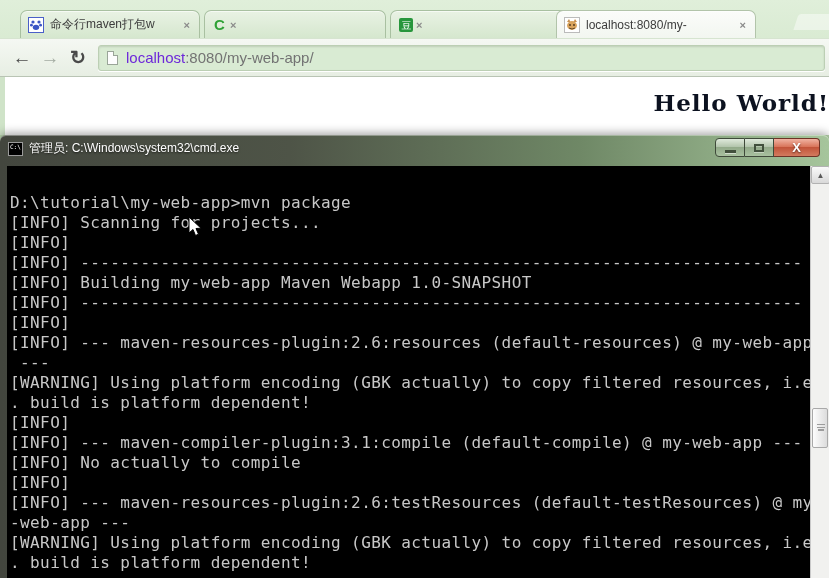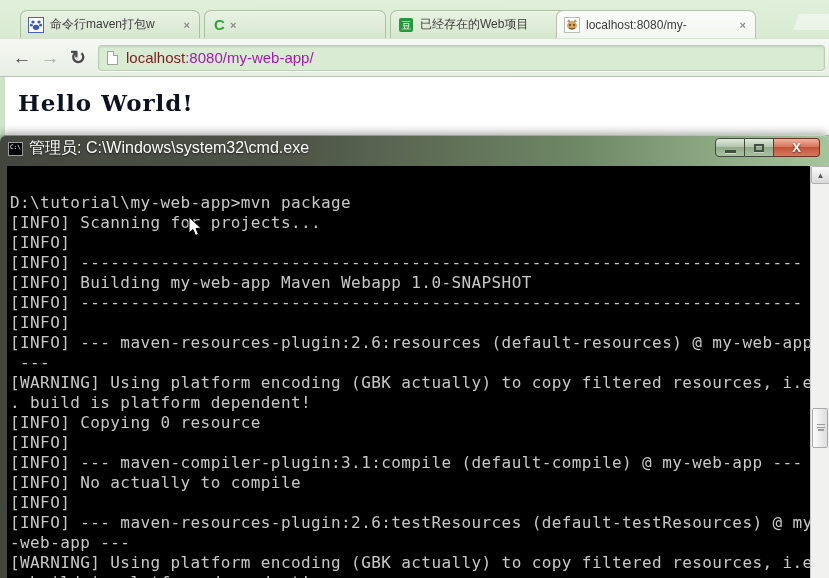--- a/index.html
+++ b/index.html
@@ -30,39 +30,39 @@
             cursor:pointer; }
   .navbtn.disabled { color:#a3aba1; }
   .urlbox { flex:1; height:26px; margin:0 4px 0 6px; background:#d9ebd3;
             border:1px solid #bccfb4; border-radius:3px; box-shadow:inset 0 1px 2px rgba(0,0,0,.12),0 1px 0 #fff;
             display:flex; align-items:center; padding:0 8px; }
   .pageicon { width:11px; height:14px; background:#fdfdfd; border:1px solid #9aa598;
               margin-right:8px; position:relative; }
   .pageicon::after { content:""; position:absolute; right:-1px; top:-1px; width:4px; height:4px;
               background:#d9ebd3; border-left:1px solid #9aa598; border-bottom:1px solid #9aa598; }
   .url { font-size:15px; white-space:nowrap; }
-  .url .host { color:#7f1d1d; }
-  .url .rest { color:#a21caf; }
+  .url .host { color:#6d28d9; }
+  .url .rest { color:#737373; }
 
   .page { position:absolute; left:0; top:77px; width:829px; height:58px; background:#fff;
-          border-left:5px solid #cfe3c8; }
+          border-left:5px solid #cfe3c8;text-align:right; }
   .page h2 { font-family:"DejaVu Serif",serif; font-weight:600; font-size:23px;
              color:#0c1220; margin:12px 0 0 13px; letter-spacing:1px; }
 
   
   .cmd { position:absolute; left:0; top:135px; width:829px; height:443px;
          border-radius:6px 6px 0 0; box-shadow:0 -2px 10px rgba(0,0,0,.35);
          background:linear-gradient(to right,#43463e 0%,#4e5447 35%,#6f8866 70%,#a6c59c 100%); }
   .cmd-titlebar { position:absolute; left:0; top:0; width:829px; height:27px;
          border-radius:6px 6px 0 0; display:flex; align-items:center; padding:0 8px;
          box-shadow:inset 0 1px 0 rgba(255,255,255,.35); cursor:default; }
   .cmd-icon { width:15px; height:14px; background:#000; border:1px solid #9a9a9a;
               color:#fff; font-family:"DejaVu Sans Mono",monospace; font-size:6px;
               line-height:6px; padding:1px; margin-right:6px; }
-  .cmd-title { color:#fff; font-size:16px; text-shadow:0 1px 2px rgba(0,0,0,.65); white-space:nowrap; }
+  .cmd-title { color:#fff; font-size:12px; text-shadow:0 1px 2px rgba(0,0,0,.65); white-space:nowrap; }
 
   .winbtns { position:absolute; right:9px; top:3px; display:flex; }
   .winbtn { height:19px; border:1px solid #3f4a3a; display:flex; align-items:center;
             justify-content:center; cursor:pointer;
             background:linear-gradient(#dfe9db 0%,#b4c6ad 45%,#93aa8a 50%,#a9c2a0 100%); }
   .winbtn.min { width:30px; border-radius:4px 0 0 4px; }
   .winbtn.max { width:29px; border-left:none; }
   .winbtn.close { width:46px; border-left:none; border-radius:0 4px 4px 0; border-color:#6e3226;
             background:linear-gradient(#f0b3a2 0%,#d9755b 45%,#c2543a 50%,#d37a5f 100%); }
   .glyph-min { width:11px; height:3px; background:#41503c; margin-top:8px;
@@ -120,21 +120,20 @@
       <span class="tab-close">×</span>
     </div>
 
     <div class="tab" style="left:390px;width:194px;">
       <span class="favicon">
         <svg width="16" height="16" viewBox="0 0 16 16">
             <rect x="1" y="1" width="14" height="14" rx="2" fill="#27963c"></rect>
             <text x="3.5" y="12" font-family="Liberation Sans" font-size="10" fill="#fff">豆</text>
           </svg>
       </span>
-      <span class="tab-title">已经存在的Web项目</span>
       <span class="tab-close">×</span>
     </div>
 
     <div class="tab active" style="left:556px;width:200px;">
       <span class="favicon">
         <svg width="16" height="16" viewBox="0 0 16 16">
             <rect x="0.5" y="0.5" width="15" height="15" fill="#fff" stroke="#bbb"></rect>
             <path d="M3 5 L5 2 L6.5 5 Z" fill="#c89050"></path>
             <path d="M13 5 L11 2 L9.5 5 Z" fill="#c89050"></path>
             <ellipse cx="8" cy="8.5" rx="5" ry="4.4" fill="#d9a45e"></ellipse>
@@ -187,21 +186,20 @@
     <div class="cline">[INFO] Scanning for projects...</div>
     <div class="cline">[INFO]</div>
     <div class="cline">[INFO] ------------------------------------------------------------------------</div>
     <div class="cline">[INFO] Building my-web-app Maven Webapp 1.0-SNAPSHOT</div>
     <div class="cline">[INFO] ------------------------------------------------------------------------</div>
     <div class="cline">[INFO]</div>
     <div class="cline">[INFO] --- maven-resources-plugin:2.6:resources (default-resources) @ my-web-app</div>
     <div class="cline"> ---</div>
     <div class="cline">[WARNING] Using platform encoding (GBK actually) to copy filtered resources, i.e</div>
     <div class="cline">. build is platform dependent!</div>
-    <div class="cline">[INFO] Copying 0 resource</div>
     <div class="cline">[INFO]</div>
     <div class="cline">[INFO] --- maven-compiler-plugin:3.1:compile (default-compile) @ my-web-app ---</div>
     <div class="cline">[INFO] No actually to compile</div>
     <div class="cline">[INFO]</div>
     <div class="cline">[INFO] --- maven-resources-plugin:2.6:testResources (default-testResources) @ my</div>
     <div class="cline">-web-app ---</div>
     <div class="cline">[WARNING] Using platform encoding (GBK actually) to copy filtered resources, i.e</div>
     <div class="cline">. build is platform dependent!</div>
   </div>
 

